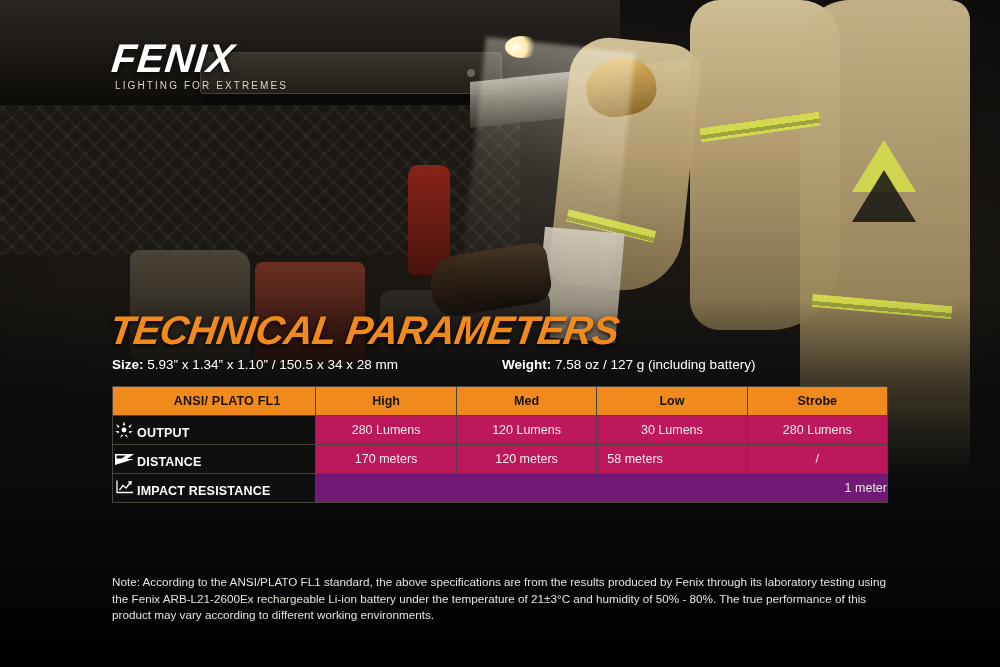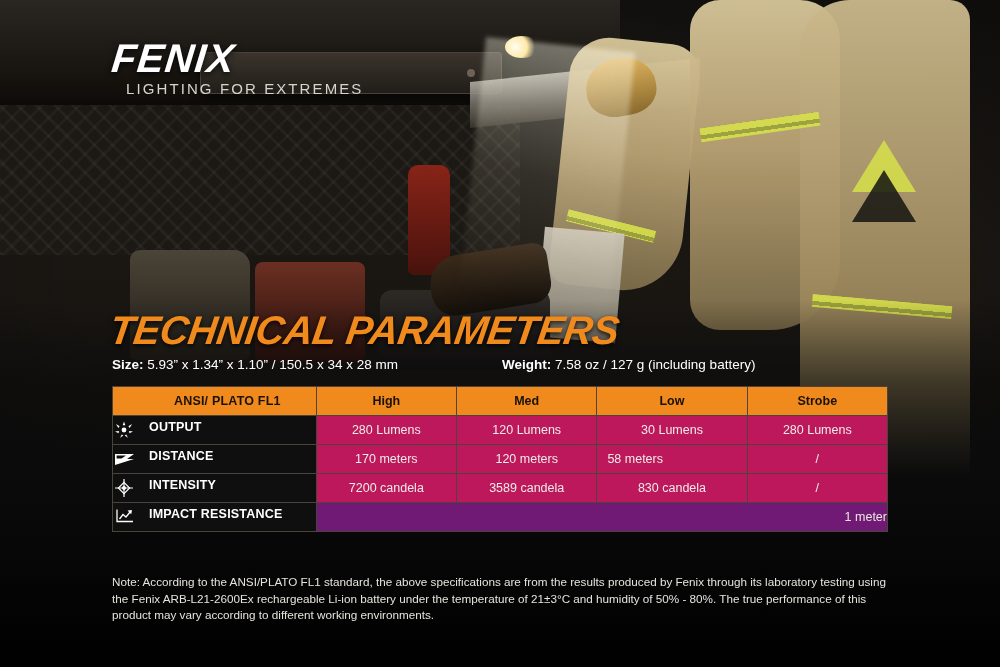--- a/index.html
+++ b/index.html
@@ -178,25 +178,25 @@
   .logo-word {
     font-size: 40px;
     font-weight: bold;
     letter-spacing: 1px;
     line-height: 40px;
     font-style: italic;
     transform: skewX(-6deg);
     text-shadow: 0 2px 6px rgba(0,0,0,.8);
   }
   .logo-sub {
-    font-size: 15px;
+    font-size: 10px;
     letter-spacing: 2.1px;
     color: #d9d4cb;
     margin-top: 2px;
-    margin-left: 14px;
+    margin-left: 3px;
   }
 
   
   .content {
     position: absolute;
     left: 0; right: 0; top: 300px; bottom: 0;
   }
   .title {
     position: absolute;
     left: 110px; top: 8px;
@@ -266,22 +266,22 @@
   td.val.left {
     text-align: left;
     padding-left: 10px;
   }
   td.span {
     text-align: right;
     background: #701a75;
   }
   .rowhead-inner {
     display: flex;
-    align-items: flex-start;
-    gap: 14px;
+    align-items: flex-end;
+    gap: 2px;
   }
   .ico {
     width: 22px; height: 20px;
     display: inline-flex;
     align-items: center;
     justify-content: center;
     flex: 0 0 22px;
   }
   .note {
     position: absolute;
@@ -392,40 +392,20 @@
               </span>
               <span>DISTANCE</span>
             </span>
           </td>
           <td class="val">170 meters</td>
           <td class="val">120 meters</td>
           <td class="val left">58 meters</td>
           <td class="val">/</td>
         </tr>
 
-        <tr>
-          <td class="rowhead">
-            <span class="rowhead-inner">
-              <span class="ico">
-                <svg width="20" height="20" viewBox="0 0 20 20">
-                  <g stroke="#ffffff" stroke-width="1.2" fill="none">
-                    <path d="M10 1 V19 M1 10 H19"></path>
-                    <path d="M10 4.4 L15.6 10 L10 15.6 L4.4 10 Z"></path>
-                  </g>
-                  <circle cx="10" cy="10" r="2" fill="#ffffff"></circle>
-                </svg>
-              </span>
-              <span>INTENSITY</span>
-            </span>
-          </td>
-          <td class="val">7200 candela</td>
-          <td class="val">3589 candela</td>
-          <td class="val">830 candela</td>
-          <td class="val">/</td>
-        </tr>
 
         <tr>
           <td class="rowhead">
             <span class="rowhead-inner">
               <span class="ico">
                 <svg width="21" height="18" viewBox="0 0 21 18">
                   <g stroke="#ffffff" stroke-width="1.3" fill="none">
                     <path d="M3 1.5 V13.5 H19"></path>
                     <path d="M5.5 11 L9 6.5 L12 9 L16.5 3.5"></path>
                   </g>

